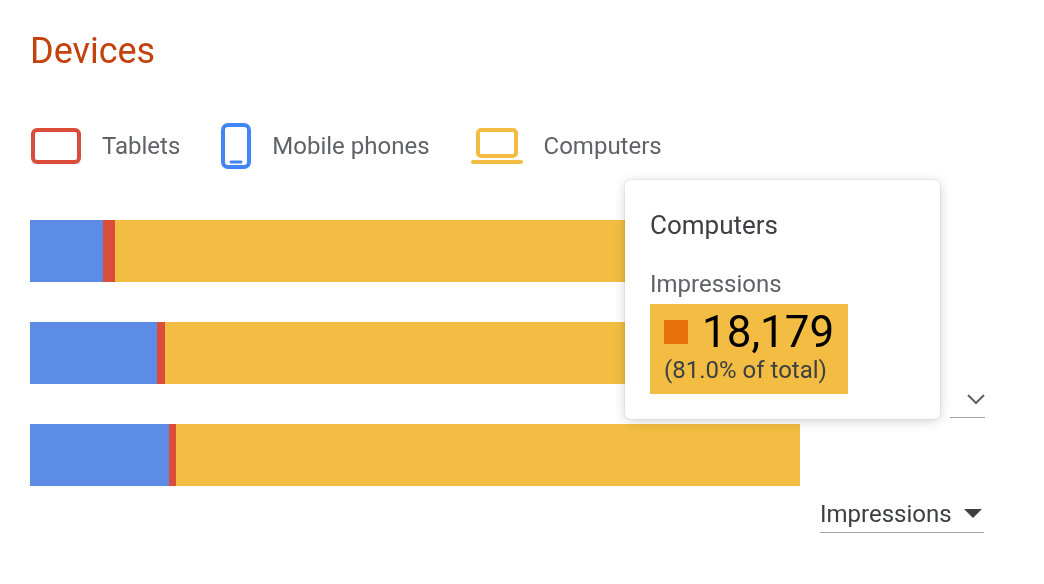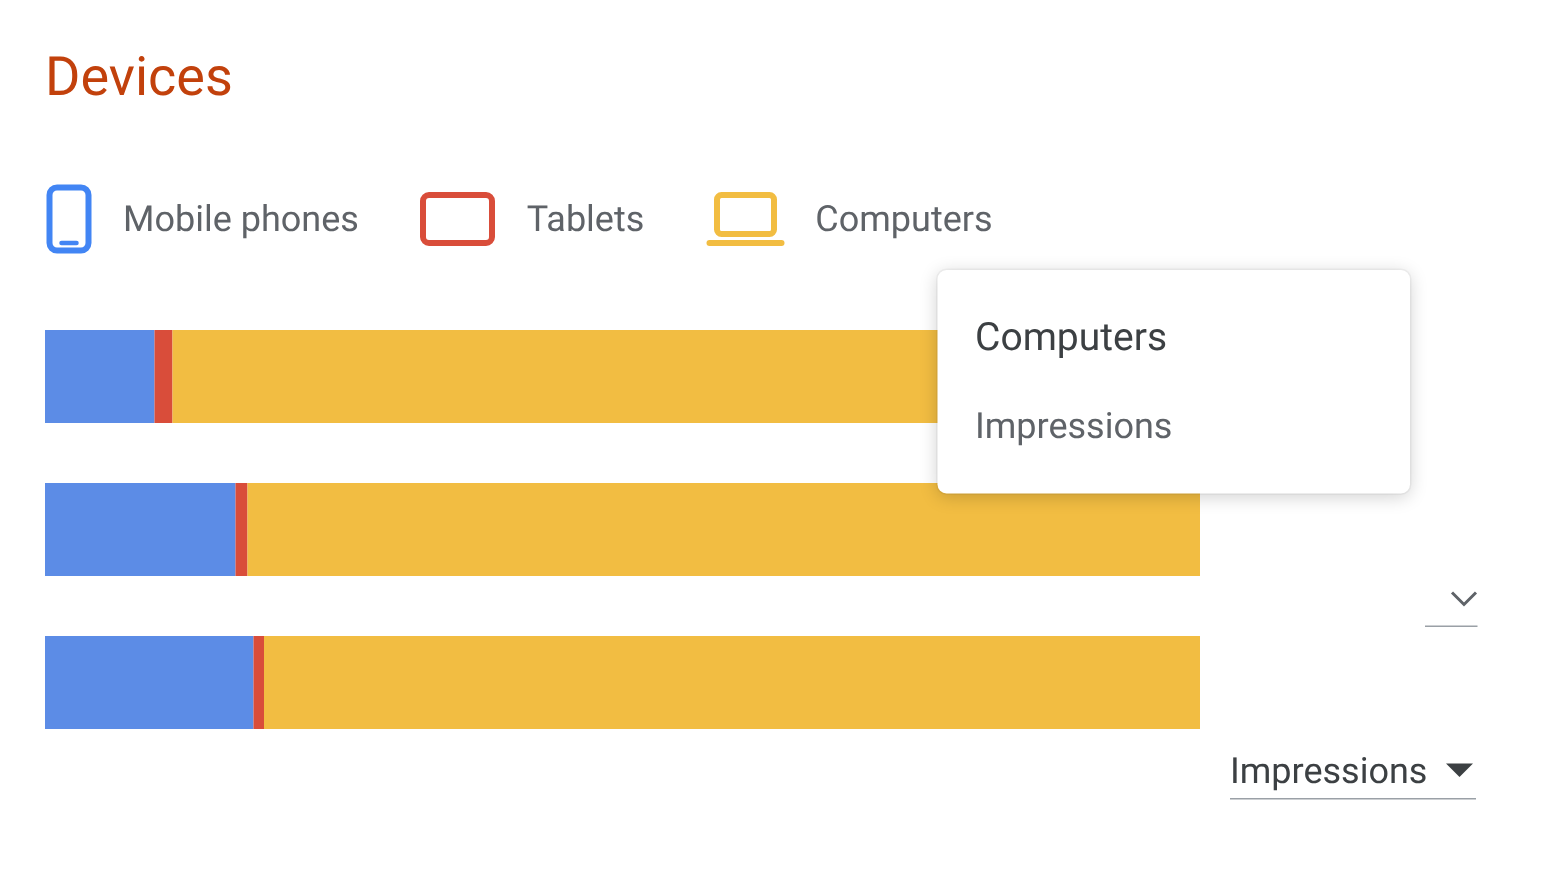--- a/index.html
+++ b/index.html
@@ -137,34 +137,34 @@
     }
   </style>
 </head>
 <body>
 
 <h1 class="page-title">Devices</h1>
 
 <div class="legend">
   <div class="legend-item">
     <span class="legend-icon">
+      <svg width="52" height="38" viewBox="0 0 52 38">
+        <rect x="3" y="3" width="46" height="32" rx="4" ry="4" fill="none" stroke="#d94d3a" stroke-width="4"></rect>
+      </svg>
+    </span>
+    <span class="legend-label">Tablets</span>
+  </div>
+  <div class="legend-item">
+    <span class="legend-icon">
       <svg width="32" height="48" viewBox="0 0 32 48">
         <rect x="3" y="3" width="26" height="42" rx="5" ry="5" fill="none" stroke="#4285f4" stroke-width="4"></rect>
         <line x1="11" y1="40" x2="21" y2="40" stroke="#4285f4" stroke-width="3" stroke-linecap="round"></line>
       </svg>
     </span>
     <span class="legend-label">Mobile phones</span>
-  </div>
-  <div class="legend-item">
-    <span class="legend-icon">
-      <svg width="52" height="38" viewBox="0 0 52 38">
-        <rect x="3" y="3" width="46" height="32" rx="4" ry="4" fill="none" stroke="#d94d3a" stroke-width="4"></rect>
-      </svg>
-    </span>
-    <span class="legend-label">Tablets</span>
   </div>
   <div class="legend-item">
     <span class="legend-icon">
       <svg width="54" height="40" viewBox="0 0 54 40">
         <rect x="8" y="4" width="38" height="26" rx="3" ry="3" fill="none" stroke="#f2bd42" stroke-width="4"></rect>
         <line x1="3" y1="36" x2="51" y2="36" stroke="#f2bd42" stroke-width="4" stroke-linecap="round"></line>
       </svg>
     </span>
     <span class="legend-label">Computers</span>
   </div>
@@ -184,20 +184,27 @@
   <div class="bar-row">
     <div class="segment seg-blue" style="width:18%"></div>
     <div class="segment seg-red" style="width:1%"></div>
     <div class="segment seg-yellow" style="width:81%"></div>
   </div>
 </div>
 
 <div class="tooltip">
   <div class="tooltip-title">Computers</div>
   <div class="tooltip-metric-label">Impressions</div>
+  <div class="tooltip-value-box">
+    <div class="tooltip-value-top">
+      <div class="tooltip-swatch"></div>
+      <div class="tooltip-value">18,179</div>
+    </div>
+    <div class="tooltip-pct">(81.0% of total)</div>
+  </div>
 </div>
 
 <div class="dropdown-edge">
   <span>
     <svg width="18" height="12" viewBox="0 0 18 12">
         <path d="M1 1 L9 9 L17 1" fill="none" stroke="#5f6368" stroke-width="2"></path>
       </svg>
   </span>
 </div>
 

